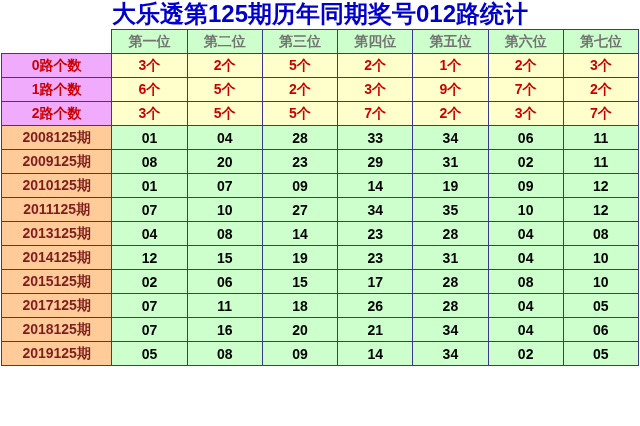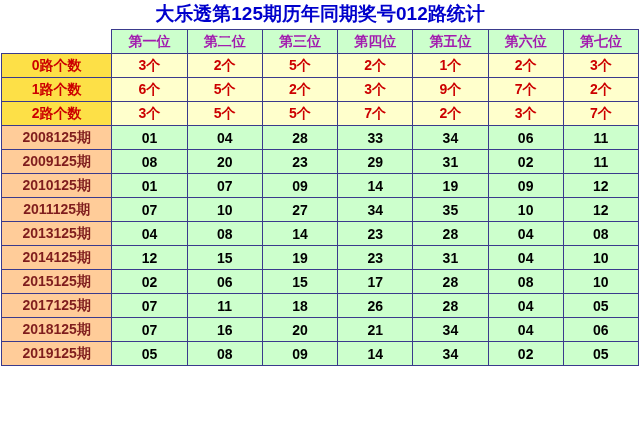--- a/index.html
+++ b/index.html
@@ -13,21 +13,21 @@
     font-family: "Liberation Sans", sans-serif;
     overflow: hidden;
   }
   .wrap {
     width: 640px;
     height: 426px;
     position: relative;
   }
   .title {
     text-align: center;
-    font-size: 19px;
+    font-size: 24px;
     font-weight: bold;
     color: #0000cc;
     letter-spacing: 0px;
     padding: 3px 0 4px 0;
     line-height: 22px;
   }
   table.stat {
     border-collapse: collapse;
     width: 638px;
     margin: 0 1px;
@@ -44,26 +44,26 @@
     white-space: nowrap;
   }
   
   .hdr-blank {
     background: #ffffff;
     border-left: 1px solid #ffffff !important;
     border-top: 1px solid #ffffff !important;
   }
   .hdr {
     background: #ccffcc;
-    color: #a21caf;
+    color: #737373;
     font-size: 14px;
   }
   
   .lbl {
-    background: #fde047;
+    background: #f0abfc;
     color: #cc0000;
     font-size: 14px;
   }
   .cnt {
     background: #ffffcc;
     color: #cc0000;
     font-size: 14px;
     margin-top: 28px;
   }
   

